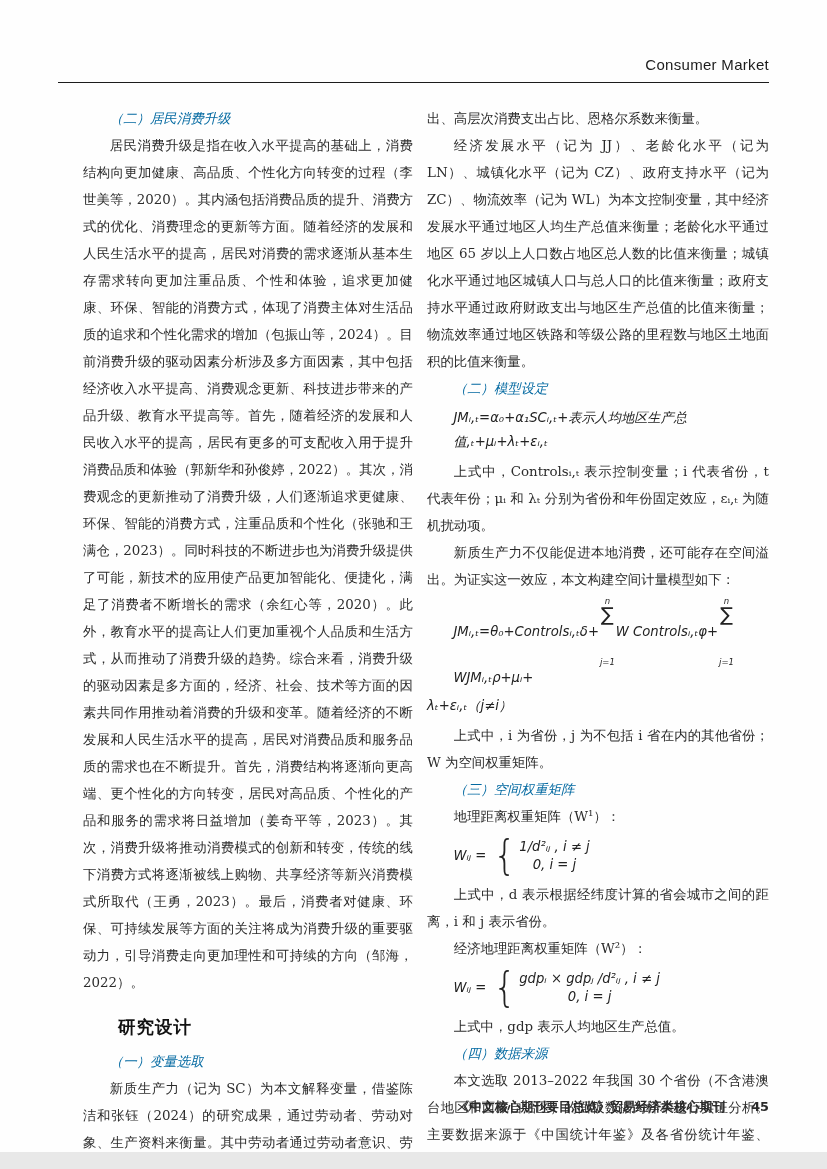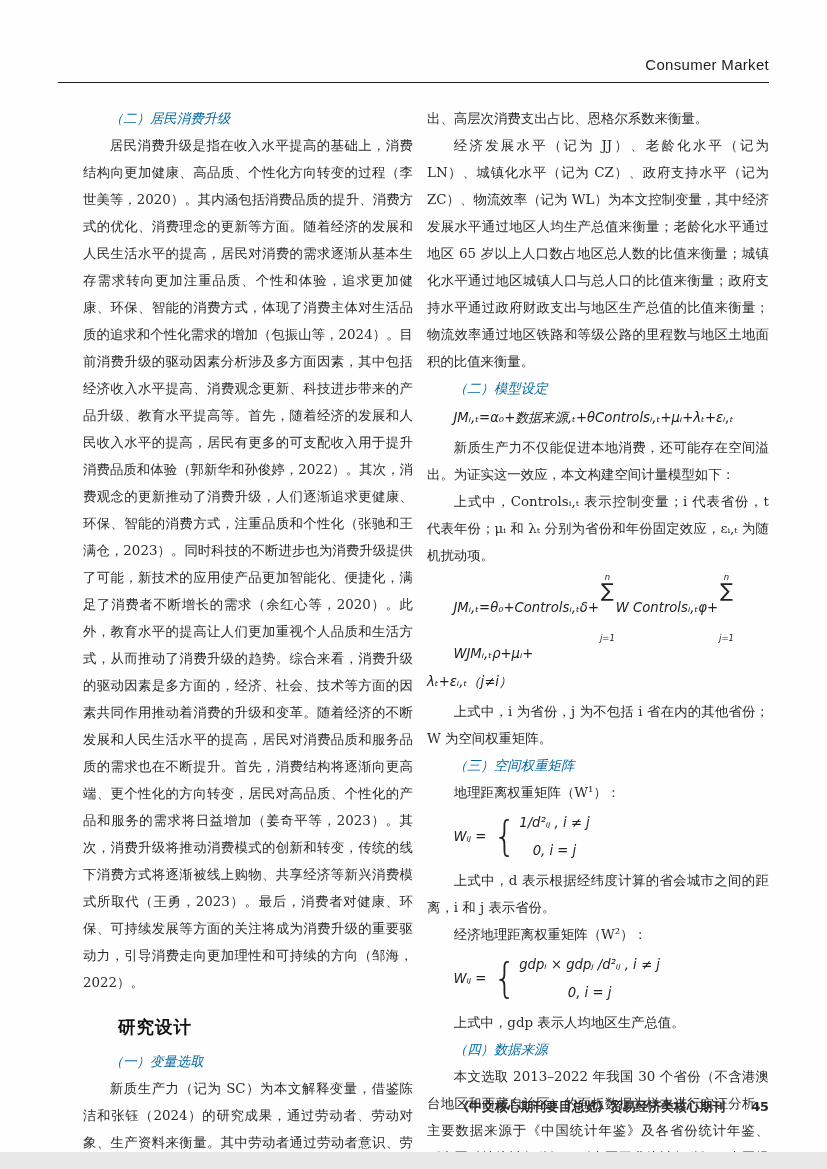--- a/index.html
+++ b/index.html
@@ -84,21 +84,21 @@
   }
   .brace {
     font-style:normal;
     font-size:36px;
     font-weight:300;
     line-height:0.9;
     margin:0 3px 0 7px;
     transform:scaleY(1.15);
     display:inline-block;
   }
-  .cases { display:inline-flex; flex-direction:column; align-items:center; gap:11px; }
+  .cases { display:inline-flex; flex-direction:column; align-items:center; gap:1px; }
   .cases span { line-height:17px; }
   .footer {
     position:absolute;
     right:58px; bottom:36px;
     font-family:"DejaVu Sans","Liberation Sans",sans-serif;
     font-weight:bold;
     font-size:12.8px;
     color:#2a2a2a;
   }
   .pageno { margin-left:26px; }
@@ -120,24 +120,24 @@
       <p class="kai">（一）变量选取</p>
       <p class="body indent">新质生产力（记为 SC）为本文解释变量，借鉴陈洁和张钰（2024）的研究成果，通过劳动者、劳动对象、生产资料来衡量。其中劳动者通过劳动者意识、劳动者技能、劳动生产率、劳动者创造能力来衡量；劳动对象通过新型产业、生态环境来衡量；生产资料通过基础生产资料、数字生产资料来衡量。</p>
 
     </section>
 
     <section class="col right">
       <p class="body">出、高层次消费支出占比、恩格尔系数来衡量。</p>
       <p class="body indent">经济发展水平（记为 JJ）、老龄化水平（记为 LN）、城镇化水平（记为 CZ）、政府支持水平（记为 ZC）、物流效率（记为 WL）为本文控制变量，其中经济发展水平通过地区人均生产总值来衡量；老龄化水平通过地区 65 岁以上人口数占地区总人数的比值来衡量；城镇化水平通过地区城镇人口与总人口的比值来衡量；政府支持水平通过政府财政支出与地区生产总值的比值来衡量；物流效率通过地区铁路和等级公路的里程数与地区土地面积的比值来衡量。</p>
       <p class="kai">（二）模型设定</p>
 
-      <div class="formula f-indent">JMᵢ,ₜ=α₀+数据来源,ₜ+θControlsᵢ,ₜ+μᵢ+λₜ+εᵢ,ₜ</div>
+      <div class="formula f-indent">JMᵢ,ₜ=α₀+α₁SCᵢ,ₜ+表示人均地区生产总值,ₜ+μᵢ+λₜ+εᵢ,ₜ</div>
 
+      <p class="body indent">上式中，Controlsᵢ,ₜ 表示控制变量；i 代表省份，t 代表年份；μᵢ 和 λₜ 分别为省份和年份固定效应，εᵢ,ₜ 为随机扰动项。</p>
       <p class="body indent">新质生产力不仅能促进本地消费，还可能存在空间溢出。为证实这一效应，本文构建空间计量模型如下：</p>
-      <p class="body indent">上式中，Controlsᵢ,ₜ 表示控制变量；i 代表省份，t 代表年份；μᵢ 和 λₜ 分别为省份和年份固定效应，εᵢ,ₜ 为随机扰动项。</p>
 
       <div class="formula f-indent">
         <span>JMᵢ,ₜ=θ₀+Controlsᵢ,ₜδ+</span><span class="sum">
             <span class="sum-top">n</span>
             <span class="sum-sig">∑</span>
             <span class="sum-bot">j=1</span>
           </span><span>W Controlsᵢ,ₜφ+</span><span class="sum">
             <span class="sum-top">n</span>
             <span class="sum-sig">∑</span>
             <span class="sum-bot">j=1</span>

